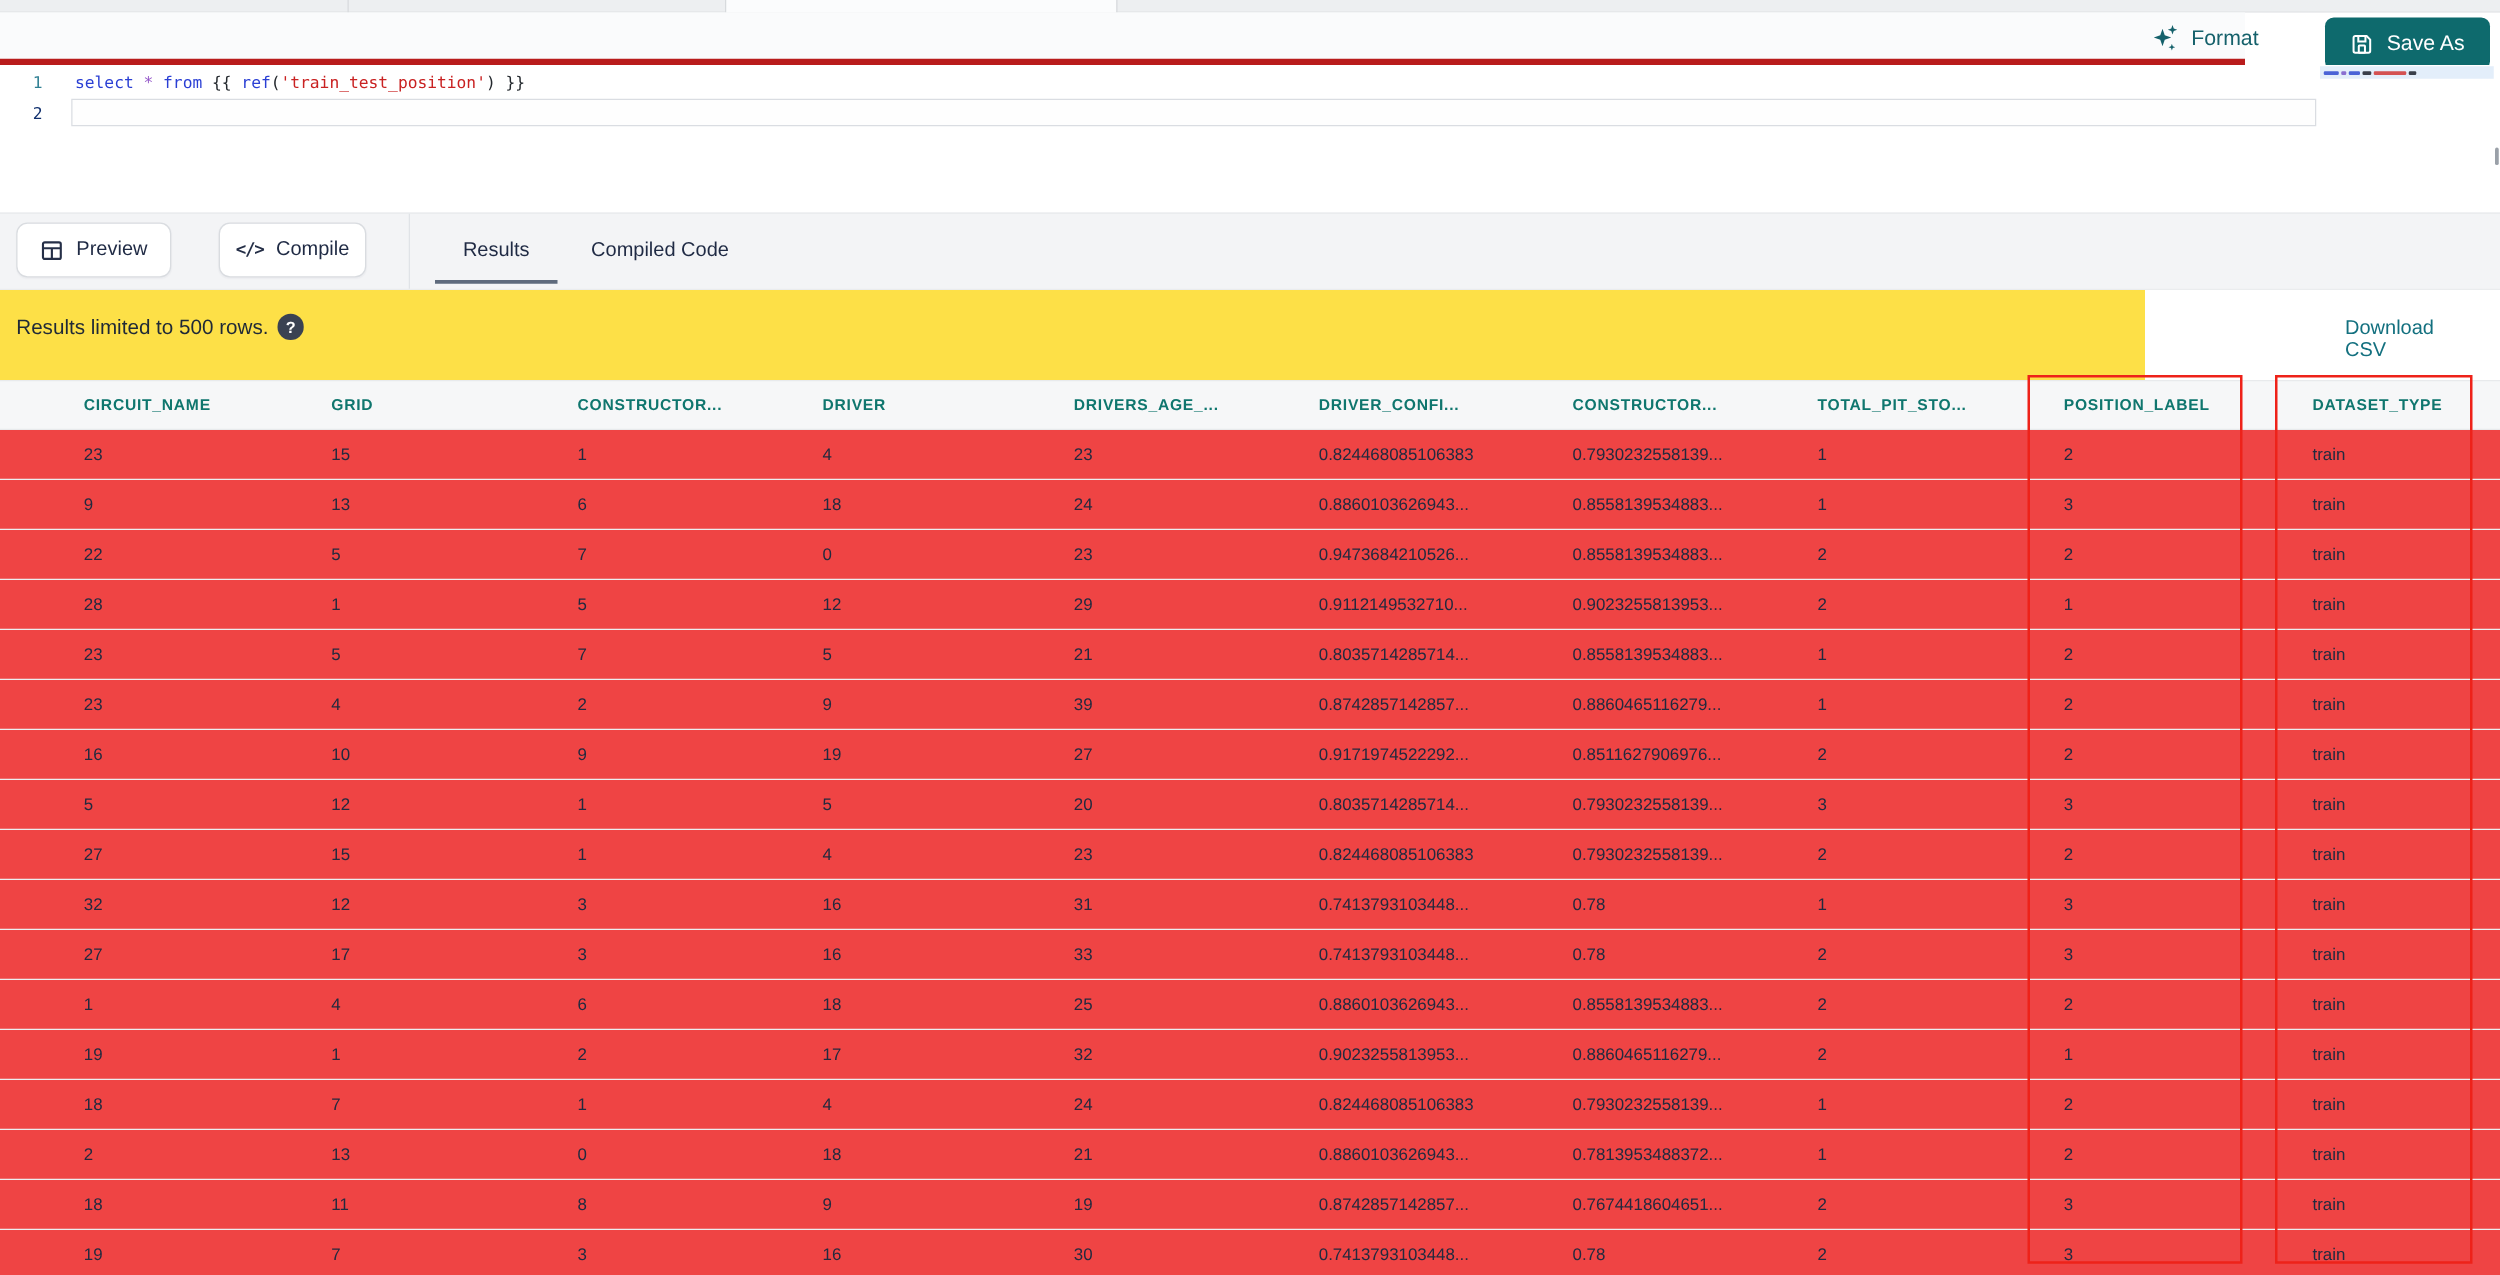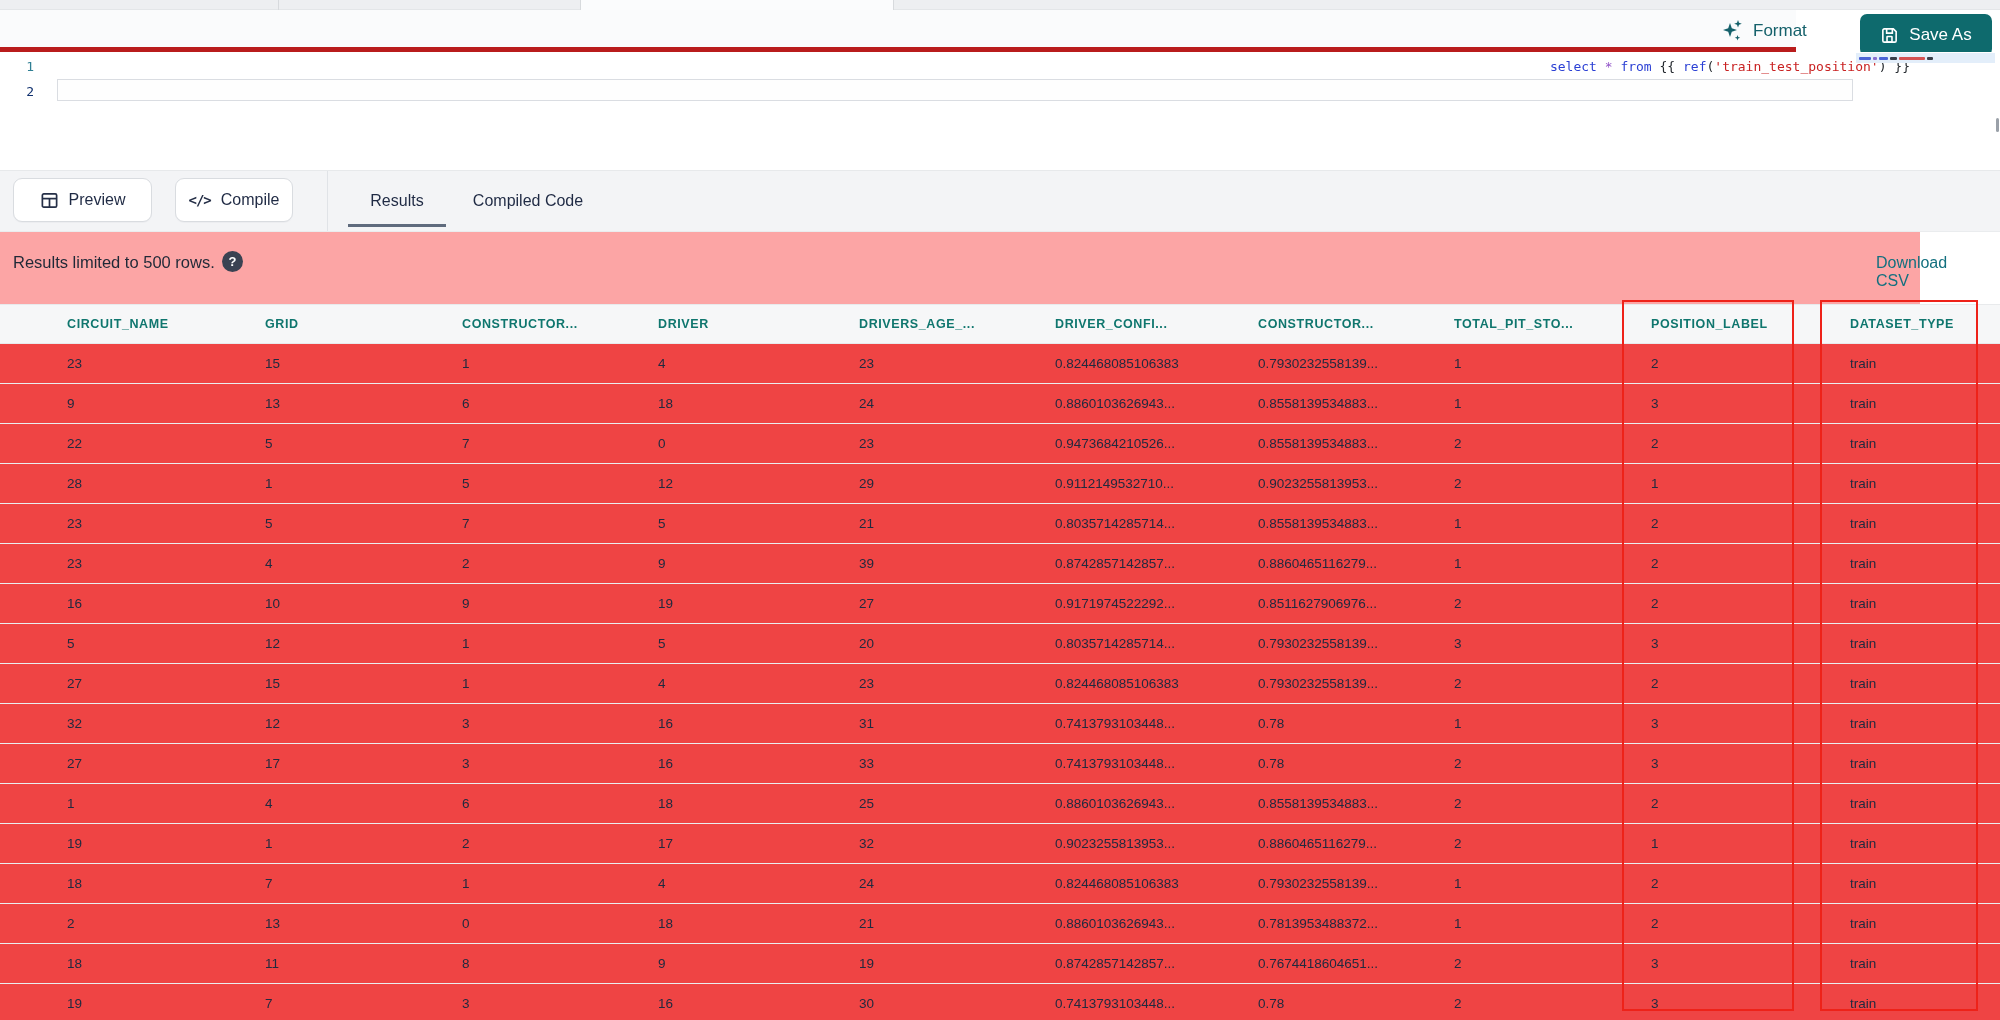--- a/index.html
+++ b/index.html
@@ -16,49 +16,49 @@
 
   
   .cmd-bar { position:absolute; left:0; top:10px; width:1796px; height:42px; background:#fafbfc; border-bottom:5px solid #b91c1c; }
   .format-btn { position:absolute; left:1722px; top:6px; height:30px; display:flex; align-items:center; gap:9px; cursor:pointer; }
   .format-btn .lbl { font-size:17px; color:#15616b; }
   .saveas-btn { position:absolute; left:1860px; top:4px; width:132px; height:42px; background:#0e6a6d; border:none; border-radius:7px; display:flex; align-items:center; justify-content:center; gap:10px; cursor:pointer; }
   .saveas-btn .lbl { color:#ffffff; font-size:17px; }
 
   
   .editor { position:absolute; left:0; top:52px; width:2000px; height:118px; background:#ffffff; }
-  .code-line { position:absolute; left:0; width:1850px; height:25px; line-height:25px; white-space:pre; font-family:"DejaVu Sans Mono", monospace; font-size:13px;text-align:right; }
+  .code-line { position:absolute; left:0; width:1850px; height:25px; line-height:25px; white-space:pre; font-family:"DejaVu Sans Mono", monospace; font-size:13px; }
   .gutter-num { position:absolute; width:34px; text-align:right; height:25px; line-height:25px; font-family:"DejaVu Sans Mono", monospace; font-size:13px; color:#2f7f93; }
   .gutter-num.active { color:#10306e; }
   .cur-line-box { position:absolute; left:57px; top:27px; width:1796px; height:22px; border:1px solid #dadde2; background:#fefefe; }
   .tok-kw { color:#2a3fd4; }
   .tok-op { color:#9254c8; }
   .tok-fn { color:#2a3fd4; }
   .tok-str { color:#c92222; }
   .tok-plain { color:#24292e; }
   .minimap { position:absolute; left:1856px; top:0; width:139px; height:118px; }
   .minimap .viewband { position:absolute; left:0; top:1px; width:139px; height:10px; background:#e3eefa; }
   .minimap .mline { position:absolute; left:3px; top:5px; height:3px; display:flex; gap:2px; }
   .minimap .mseg { height:3px; border-radius:1px; }
   .editor .vscroll { position:absolute; left:1996px; top:66px; width:3px; height:14px; background:#9aa0a8; border-radius:2px; }
 
   
   .action-bar { position:absolute; left:0; top:170px; width:2000px; height:62px; background:#f3f4f6; border-top:1px solid #e7e9eb; border-bottom:1px solid #eaecee; }
   .tool-btn { position:absolute; top:7px; height:44px; background:#ffffff; border:1px solid #d9dce0; border-radius:9px; display:flex; align-items:center; justify-content:center; gap:10px; font-size:16px; color:#1f2a44; cursor:pointer; box-shadow:0 1px 1px rgba(20,30,50,.03); }
-  .btn-preview { left:13px; width:139px; }
+  .btn-preview { left:13px; width:124px; }
   .btn-compile { left:175px; width:118px; }
   .compile-glyph { font-family:"DejaVu Sans Mono", monospace; font-weight:bold; font-size:14px; color:#252f47; letter-spacing:-1px; }
   .bar-divider { position:absolute; left:327px; top:0; width:1px; height:60px; background:#e0e3e7; }
   .tab { position:absolute; top:0; height:60px; display:flex; align-items:center; justify-content:center; font-size:16px; color:#1f2a44; cursor:pointer; }
   .tab-results { left:348px; width:98px; }
   .tab-compiled { left:458px; width:140px; }
   .tab-underline { position:absolute; left:348px; top:53px; width:98px; height:3px; background:#5f6b7d; }
 
   
-  .results-meta { position:absolute; left:0; top:232px; width:1920px; height:72px; background:#fca5a5; }
+  .results-meta { position:absolute; left:0; top:232px; width:1716px; height:72px; background:#fde047; }
   .limit-note { position:absolute; left:13px; top:21px; font-size:16.5px; color:#1f2937; }
   .help-icon { position:absolute; left:222px; top:19px; width:21px; height:21px; border-radius:50%; background:#3a4252; color:#ffffff; font-size:13px; font-weight:bold; display:flex; align-items:center; justify-content:center; cursor:pointer; }
   .download-csv { position:absolute; left:1876px; top:22px; font-size:16px; color:#13707f; cursor:pointer; }
 
   
   .rtable { position:absolute; left:0; top:304px; width:2000px; }
   .thead { display:grid; grid-template-columns:198px 197px 196px 201px 196px 203px 196px 197px 199px 162px; padding-left:55px; height:40px; background:#f6f7f8; border-top:1px solid #e8eaec; border-bottom:1px solid #e8eaec; }
   .thead .cell { font-size:12.5px; font-weight:bold; letter-spacing:.6px; color:#0f766e; }
   .trow { display:grid; grid-template-columns:198px 197px 196px 201px 196px 203px 196px 197px 199px 162px; padding-left:55px; height:40px; background:#ef4444; border-bottom:1px solid #ebedf0; }
   .cell { padding-left:12px; line-height:39px; font-size:13.5px; color:#222a3f; white-space:nowrap; overflow:hidden; }

